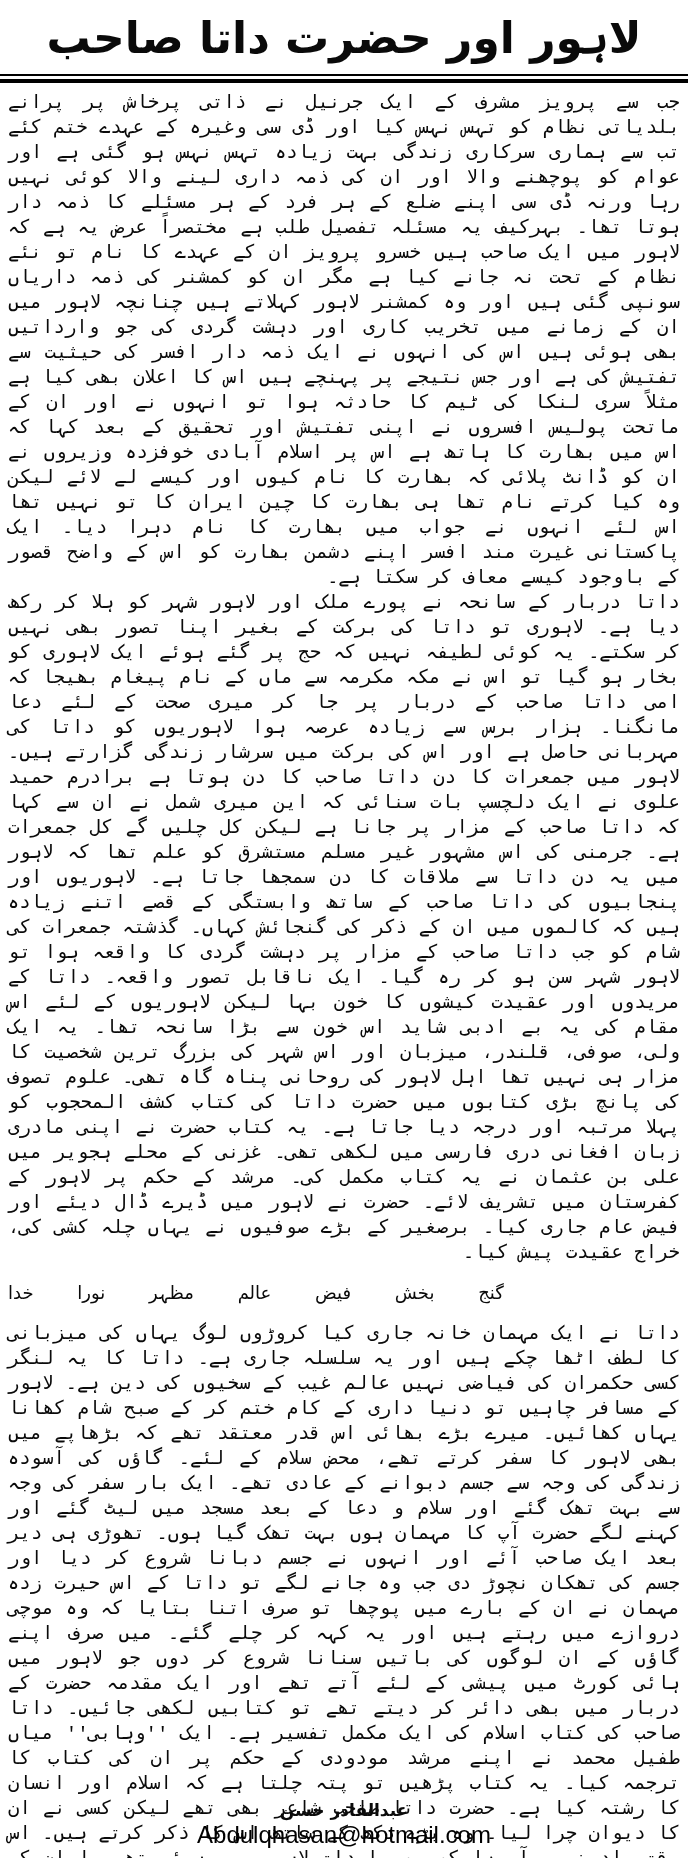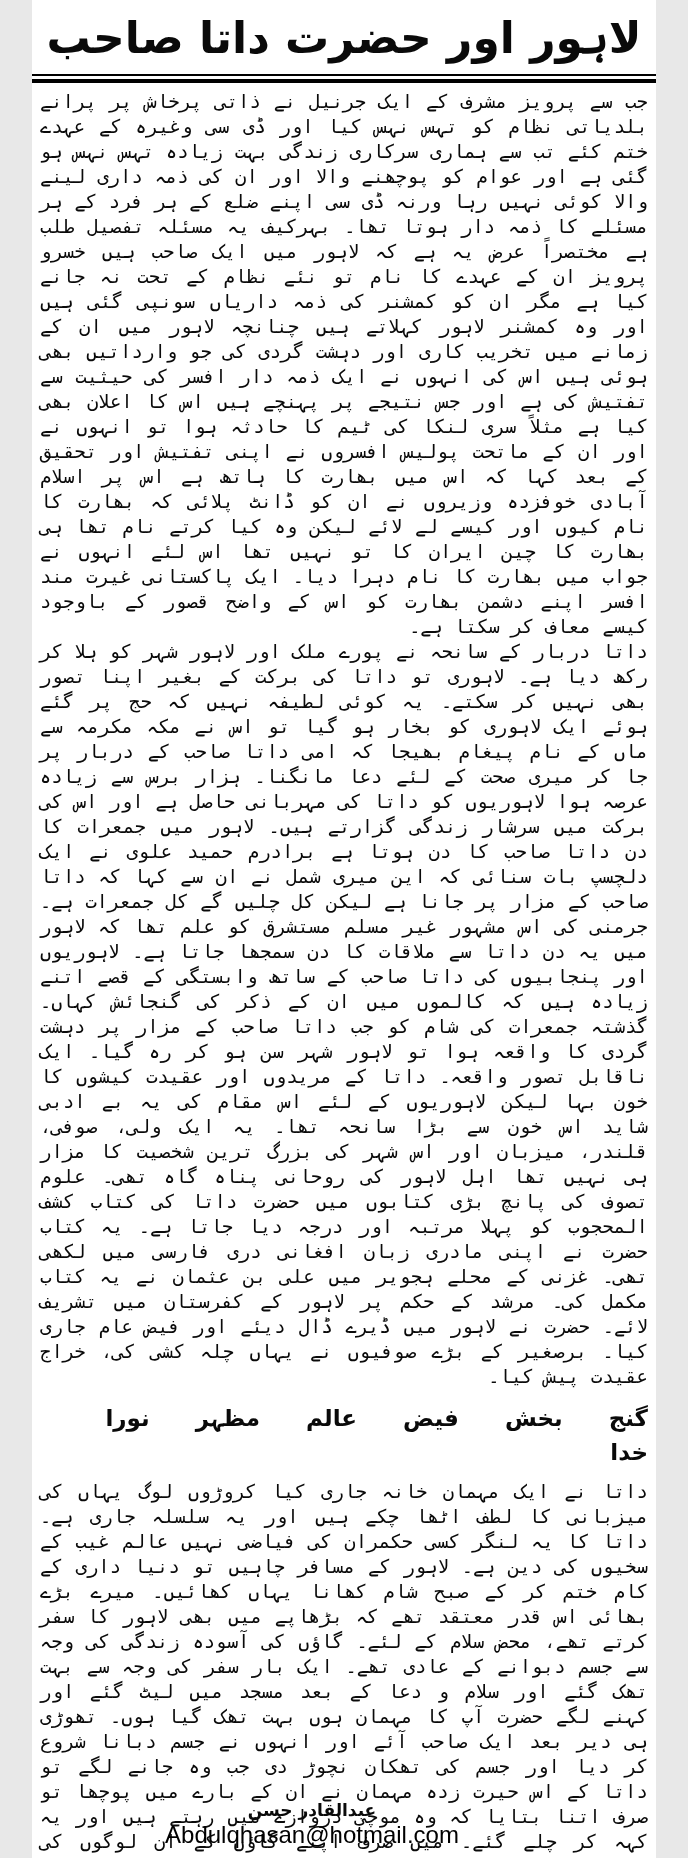--- a/index.html
+++ b/index.html
@@ -1,18 +1,18 @@
 <!DOCTYPE html>
 <html lang="ur" dir="rtl"><head>
 <meta charset="utf-8">
 <style>
   html,body{margin:0;padding:0;background:#e8e8e8;}
   .page{
     position:relative;
-    width:624px;height:1858px;
+    width:688px;height:1858px;
     margin:0 auto;
     background:#ffffff;
     color:#0a0a0a;
     overflow:hidden;
     direction:rtl;
     font-family:"DejaVu Sans",sans-serif;
     box-sizing:border-box;
   }
   .masthead{
     text-align:center;
@@ -34,23 +34,23 @@
   .body-text p{
     margin:0;
     font-size:19px;
     line-height:25px;
     text-align:justify;
     text-justify:inter-word;
     font-family:Liberation Mono, monospace;
   }
   .verse{
     margin:10px 0 12px 0;
-    text-align:right;
-    font-size:23px;
-    font-weight:bold;
+    text-align:left;
+    font-size:18px;
+    font-weight:normal;
     word-spacing:38px;
     line-height:34px;
   }
   .byline-block{
     position:absolute;
     bottom:8px;
     right:154px;
     width:380px;
     text-align:center;
   }

